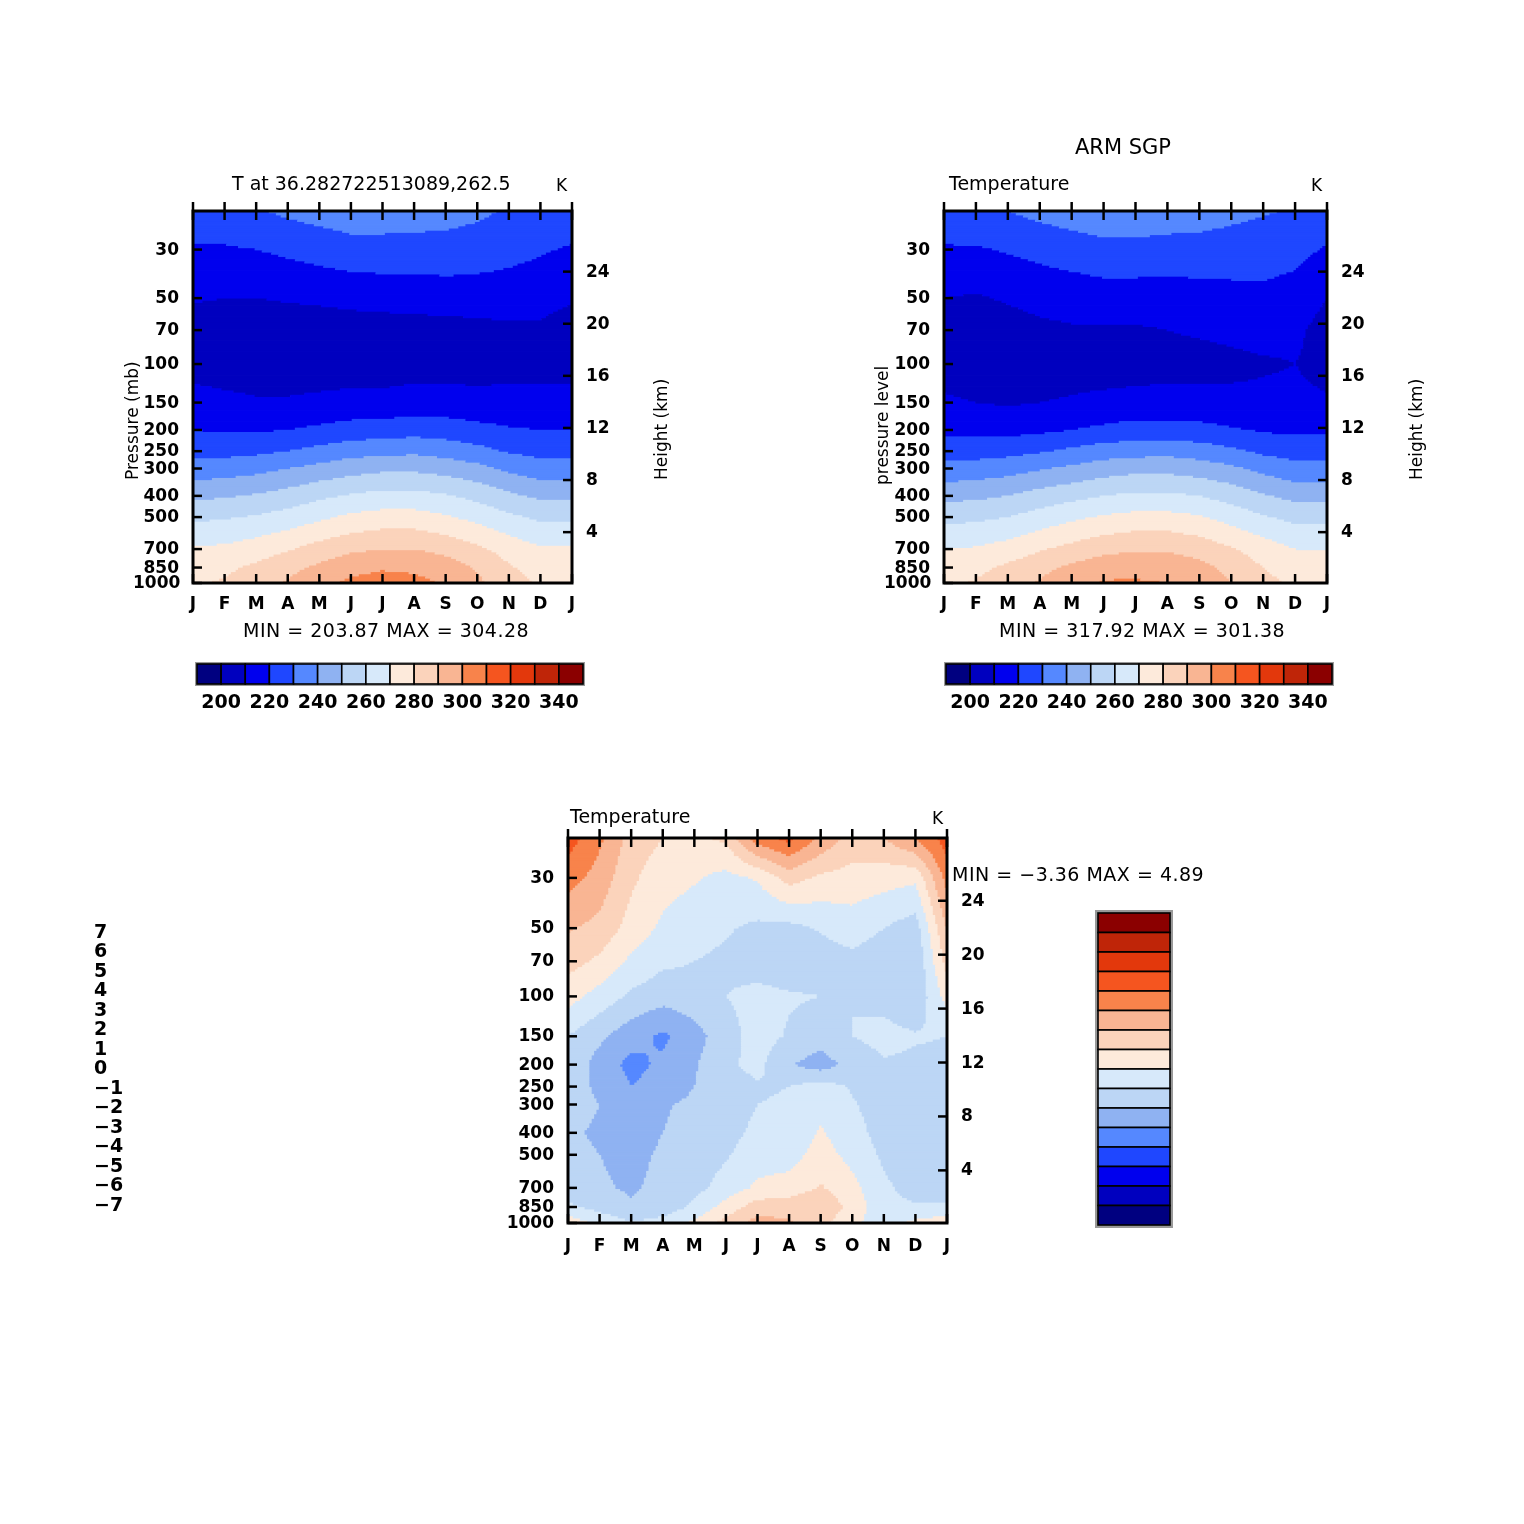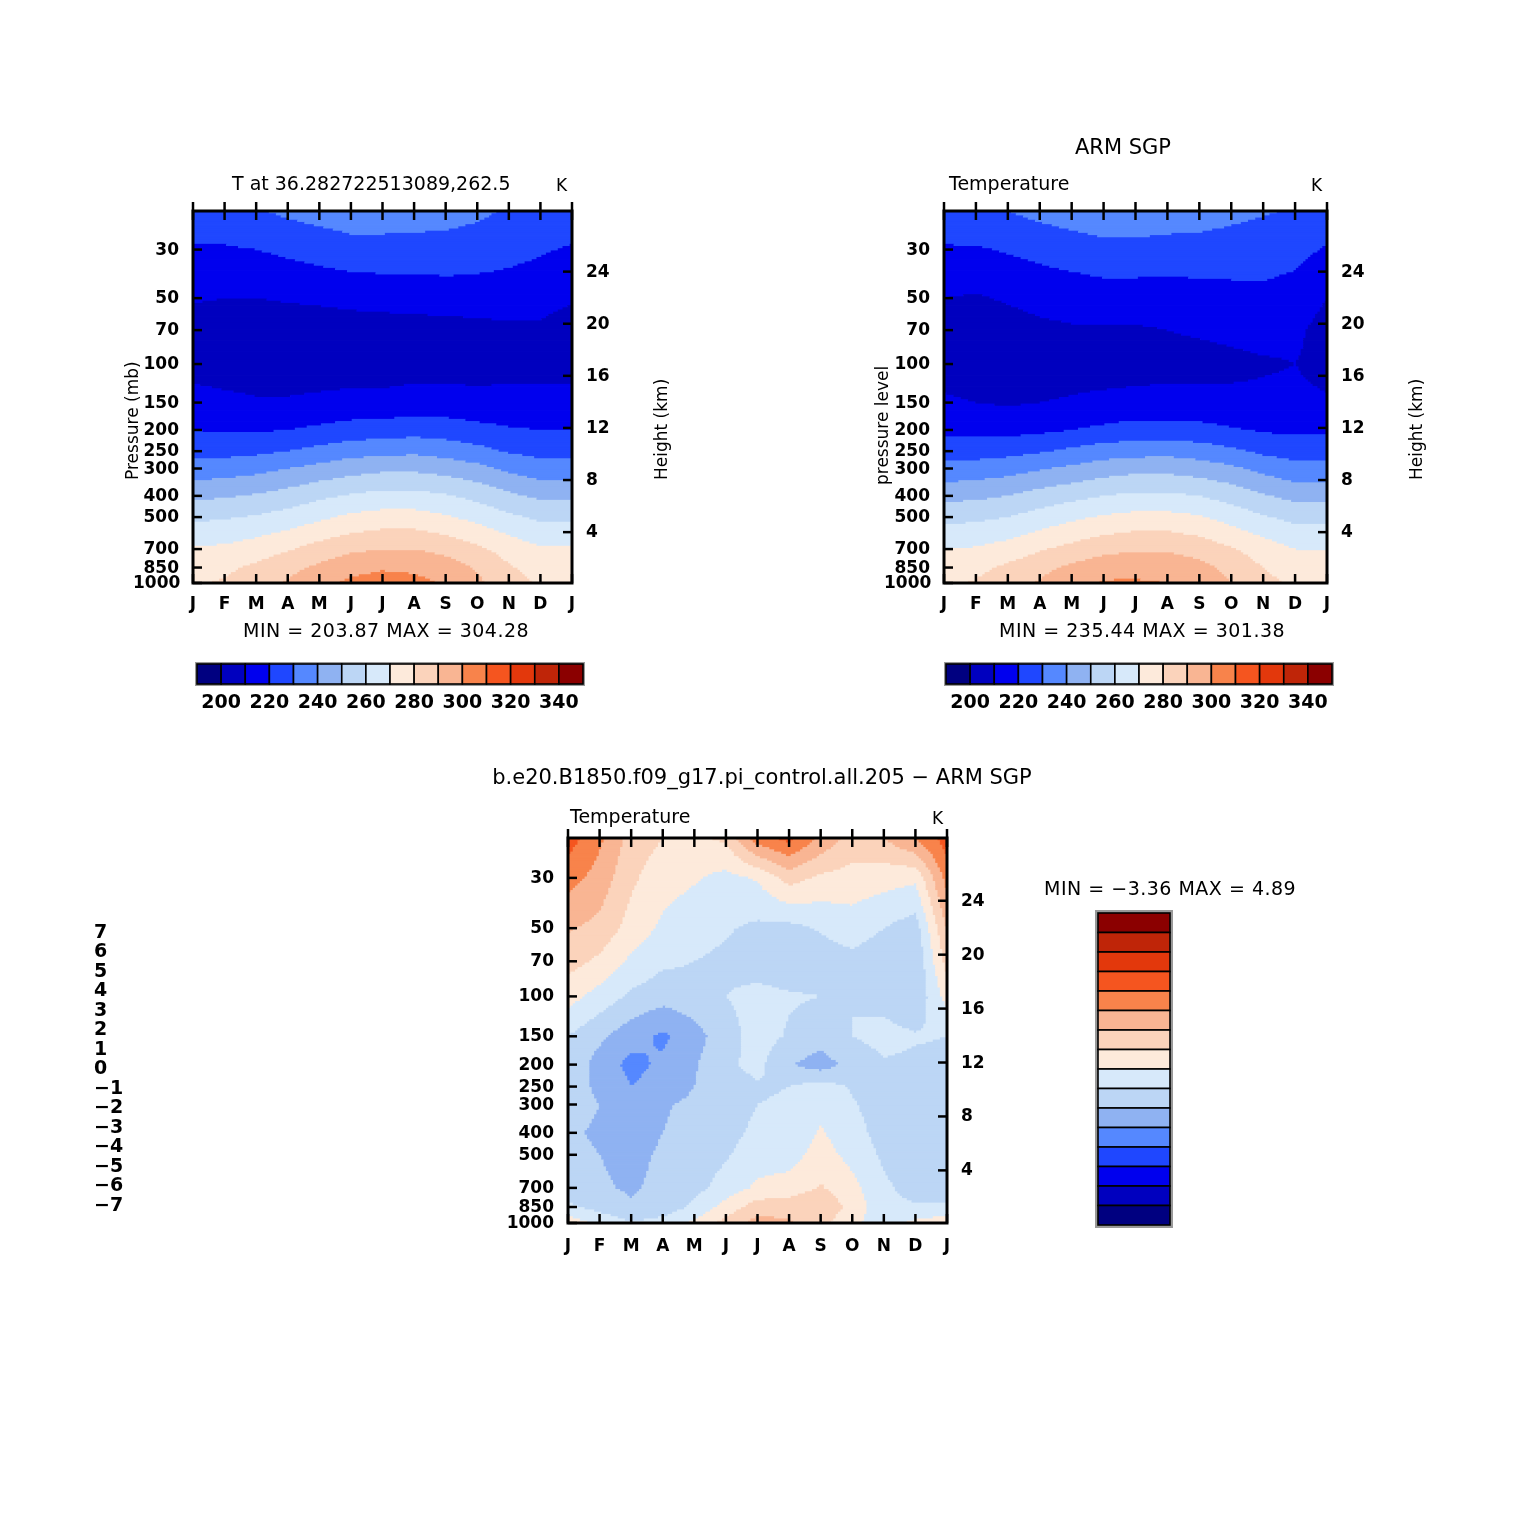--- a/index.html
+++ b/index.html
@@ -1335,21 +1335,21 @@
       <div class="ttl ticklab" style="left: 341.583px; top: 593px; width: 24px; text-align: center;">J</div>
       <div class="ttl ticklab" style="left: 373.5px; top: 593px; width: 24px; text-align: center;">J</div>
       <div class="ttl ticklab" style="left: 405.417px; top: 593px; width: 24px; text-align: center;">A</div>
       <div class="ttl ticklab" style="left: 437.333px; top: 593px; width: 24px; text-align: center;">S</div>
       <div class="ttl ticklab" style="left: 469.25px; top: 593px; width: 24px; text-align: center;">O</div>
       <div class="ttl ticklab" style="left: 501.167px; top: 593px; width: 24px; text-align: center;">N</div>
       <div class="ttl ticklab" style="left: 533.083px; top: 593px; width: 24px; text-align: center;">D</div>
       <div class="ttl ticklab" style="left: 565px; top: 593px; width: 24px; text-align: center;">J</div>
     </div>
 
-  <div class="ttl minmax" style="left:249px;top:619px;">MIN = 235.44 MAX = 301.38</div>
+  <div class="ttl minmax" style="left:249px;top:619px;">MIN = 317.92 MAX = 301.38</div>
 
   <svg width="774" height="40" style="position:absolute;left:0;top:658px;">
     <g id="cbarO">
         <rect x="194" y="4" width="390" height="24" fill="#999"></rect>
         <rect class="cbox" x="196.00" y="6" width="24.13" height="20" fill="#000080"></rect>
         <rect class="cbox" x="220.13" y="6" width="24.13" height="20" fill="#0000bf"></rect>
         <rect class="cbox" x="244.25" y="6" width="24.13" height="20" fill="#0000ee"></rect>
         <rect class="cbox" x="268.38" y="6" width="24.13" height="20" fill="#1f47ff"></rect>
         <rect class="cbox" x="292.50" y="6" width="24.13" height="20" fill="#5588ff"></rect>
         <rect class="cbox" x="316.63" y="6" width="24.13" height="20" fill="#8fb2f2"></rect>
@@ -1372,21 +1372,20 @@
       <div class="ttl cbarlab" style="left: 334.875px; top: 690px; width: 60px; text-align: center;">260</div>
       <div class="ttl cbarlab" style="left: 383.125px; top: 690px; width: 60px; text-align: center;">280</div>
       <div class="ttl cbarlab" style="left: 431.375px; top: 690px; width: 60px; text-align: center;">300</div>
       <div class="ttl cbarlab" style="left: 479.625px; top: 690px; width: 60px; text-align: center;">320</div>
       <div class="ttl cbarlab" style="left: 527.875px; top: 690px; width: 60px; text-align: center;">340</div>
     </div>
 </div>
 
 <div class="panel" style="left:0;top:740px;width:1524px;height:560px;">
 
-  <div class="ttl main-title ctr" style="left:0;top:25px;width:1524px;">b.e20.B1850.f09_g17.pi_control.all.205 − ARM SGP</div>
   <div class="ttl sub-title" style="left:570px;top:65px;">Temperature</div>
   <div class="ttl unit" style="left:932px;top:68px;">K</div>
 
   <svg width="1524" height="530" style="position:absolute;left:0;top:0;">
     <defs>
       <clipPath id="clipD">
           <rect x="568" y="98" width="379" height="385"></rect>
         </clipPath>
     </defs>
     <g id="plotD" clip-path="url(#clipD)">
@@ -2866,21 +2865,21 @@
       <div class="ttl ticklab" style="left: 713.917px; top: 495px; width: 24px; text-align: center;">J</div>
       <div class="ttl ticklab" style="left: 745.5px; top: 495px; width: 24px; text-align: center;">J</div>
       <div class="ttl ticklab" style="left: 777.083px; top: 495px; width: 24px; text-align: center;">A</div>
       <div class="ttl ticklab" style="left: 808.667px; top: 495px; width: 24px; text-align: center;">S</div>
       <div class="ttl ticklab" style="left: 840.25px; top: 495px; width: 24px; text-align: center;">O</div>
       <div class="ttl ticklab" style="left: 871.833px; top: 495px; width: 24px; text-align: center;">N</div>
       <div class="ttl ticklab" style="left: 903.417px; top: 495px; width: 24px; text-align: center;">D</div>
       <div class="ttl ticklab" style="left: 935px; top: 495px; width: 24px; text-align: center;">J</div>
     </div>
 
-  <div class="ttl minmax" style="left:1044px;top:123px;margin-top:14px;">MIN =  −3.36 MAX =   4.89</div>
+  <div class="ttl minmax" style="left:952px;top:123px;">MIN =  −3.36 MAX =   4.89</div>
 
   <svg width="250" height="340" style="position:absolute;left:1090px;top:165px;">
     <g id="cbarD">
         <rect x="5" y="5" width="78" height="318" fill="#999"></rect>
         <rect class="cbox" x="8" y="8.00" width="72" height="19.50" fill="#8b0000"></rect>
         <rect class="cbox" x="8" y="27.50" width="72" height="19.50" fill="#bf2508"></rect>
         <rect class="cbox" x="8" y="47.00" width="72" height="19.50" fill="#e3380c"></rect>
         <rect class="cbox" x="8" y="66.50" width="72" height="19.50" fill="#f5551f"></rect>
         <rect class="cbox" x="8" y="86.00" width="72" height="19.50" fill="#f8834b"></rect>
         <rect class="cbox" x="8" y="105.50" width="72" height="19.50" fill="#f9b593"></rect>

